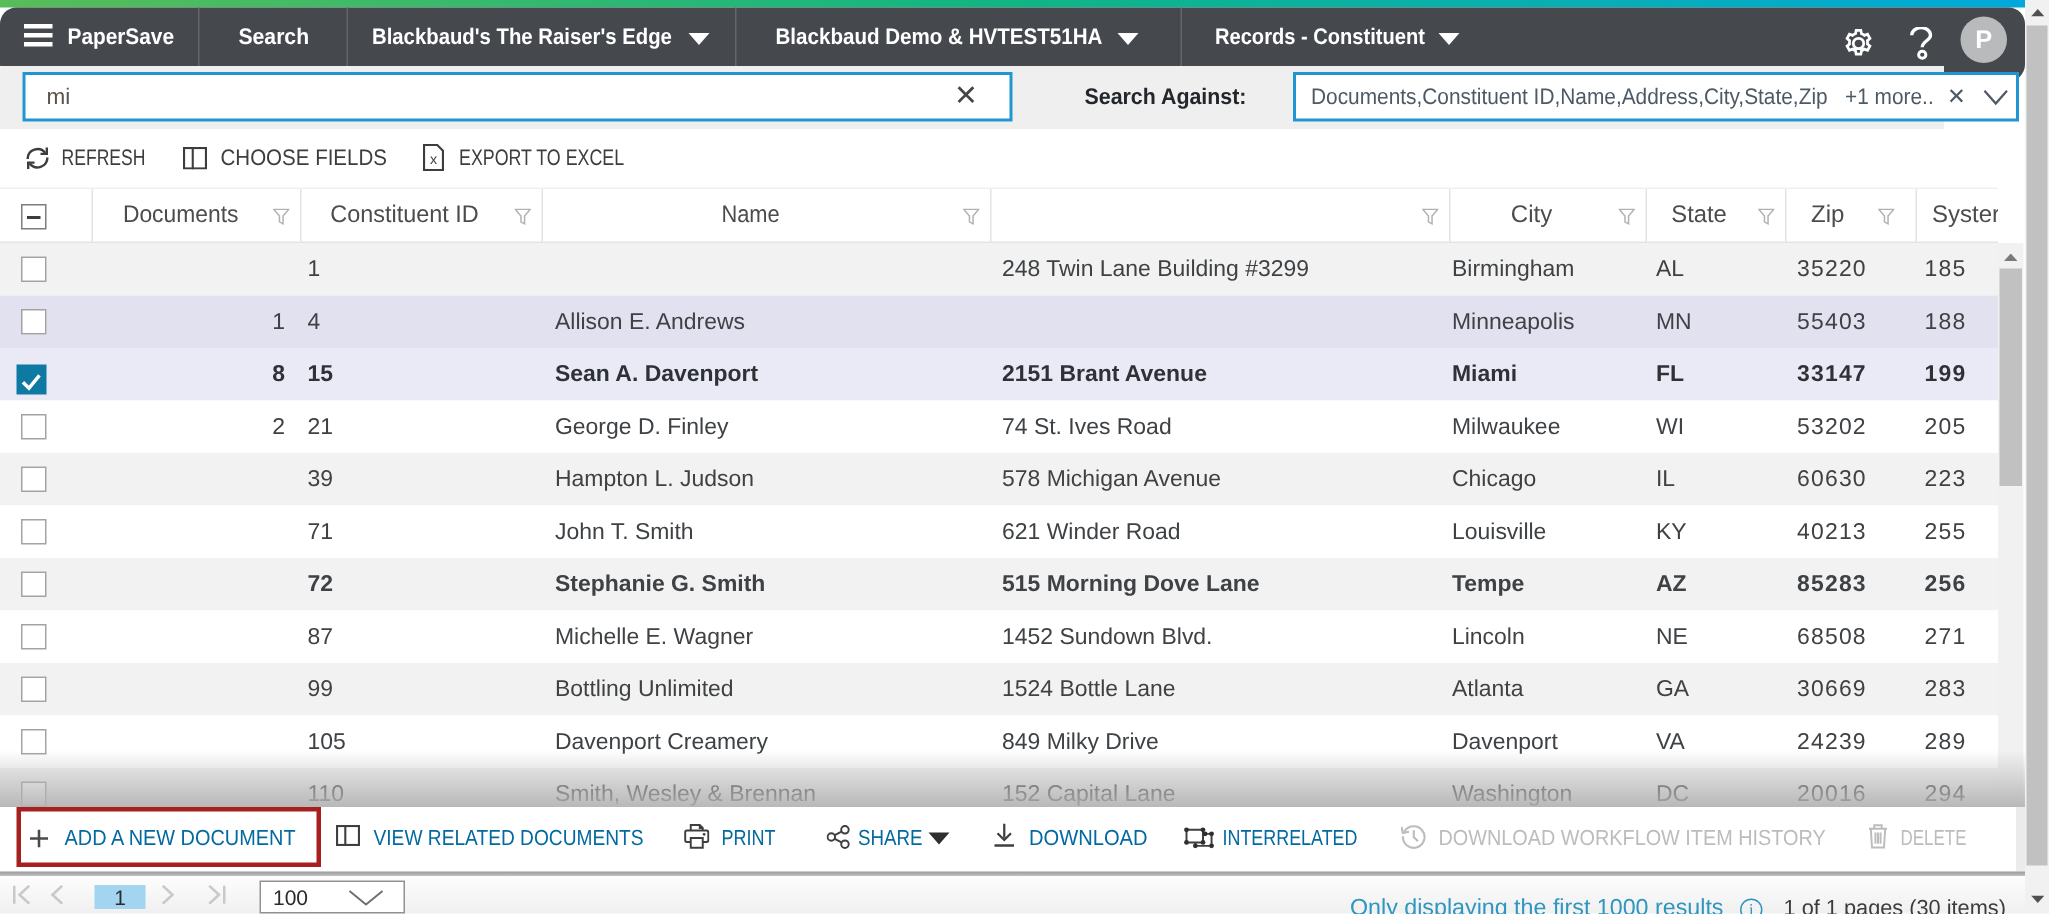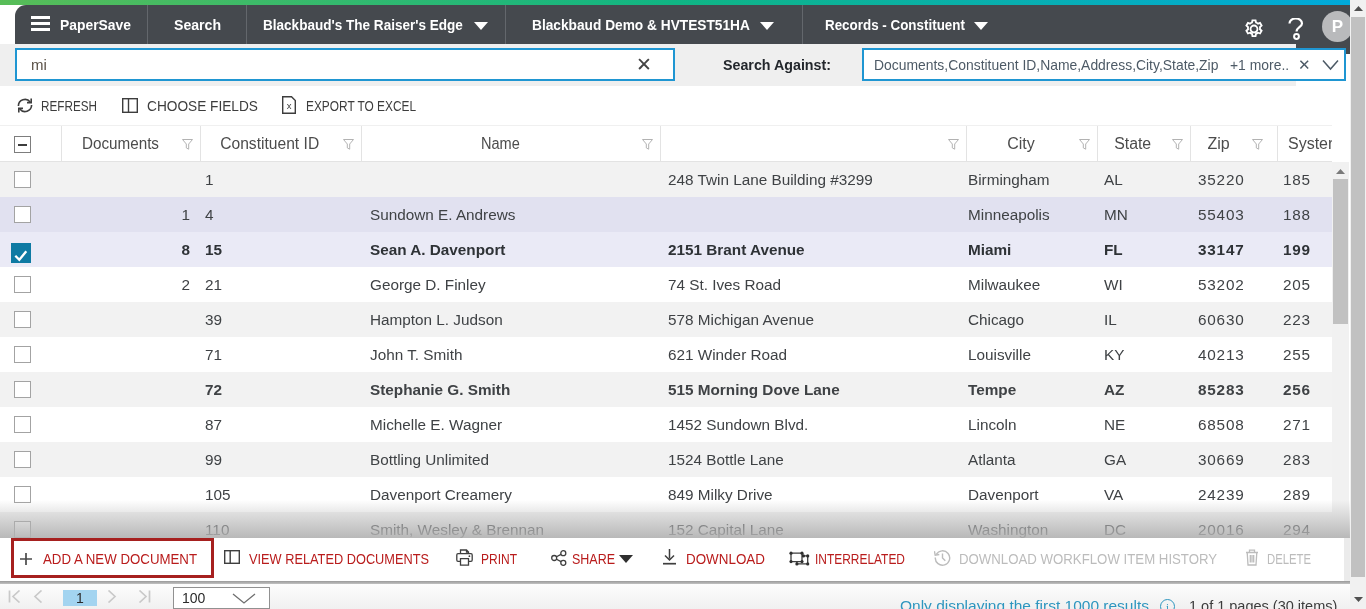--- a/index.html
+++ b/index.html
@@ -4,21 +4,21 @@
 <style>
   * { margin:0; padding:0; box-sizing:border-box; }
   html,body { width:1366px; height:609px; overflow:hidden; background:#fff;
     font-family:"Liberation Sans", sans-serif; }
   .abs { position:absolute; }
   .sx { display:inline-block; transform-origin:0 50%; white-space:pre; }
   
   #grad { left:0; top:0; width:1350px; height:5px;
     background:linear-gradient(to right,#58bd58,#10b584,#00a9db); }
   
-  #nav { left:15px; top:5px; width:1350px; height:49px; background:#45494e; color:#fff;border-radius:11px; }
+  #nav { left:0; top:5px; width:1350px; height:49px; background:#45494e; color:#fff;border-radius:11px; }
   .navdiv { position:absolute; top:0; width:1px; height:39px; background:#63676c; }
   .navtxt { position:absolute; top:0; height:39px; line-height:39px; font-size:15px;
     font-weight:bold; color:#fff; white-space:nowrap; }
   .caret { position:absolute; top:17px; width:0; height:0;
     border-left:7px solid transparent; border-right:7px solid transparent;
     border-top:8px solid #fff; }
   #burger div { position:absolute; left:16px; width:19px; height:3px; background:#fff; }
   
   #srow { left:0; top:44px; width:1296px; height:42px; background:#efefef; }
   .bluebox { position:absolute; top:4px; height:33px; background:#fff;
@@ -39,21 +39,21 @@
     font-size:15.3px; color:#3f4245; white-space:nowrap; }
   .row span { position:absolute; top:0; }
   .cb { position:absolute; left:14px; top:9px; width:17px; height:17px;
     background:#fff; border:1px solid #a3a3a3; }
   
   #fade { left:0; top:500px; width:1350px; height:38px;
     background:linear-gradient(to bottom, rgba(235,235,235,0) 0%, rgba(178,178,178,0.9) 100%); }
   
   #toolbar { left:0; top:538px; width:1344px; height:43px; background:#fff; }
   .tb { position:absolute; top:0; height:43px; line-height:43px; font-size:14.5px;
-    color:#b91c1c; white-space:nowrap; }
+    color:#0369a1; white-space:nowrap; }
   .tb .sx, .act .sx, .navtxt .sx { white-space:pre; }
   .dis { color:#bcbcbc; }
   #redbox { position:absolute; left:11px; top:0px; width:203px; height:40px;
     border:3px solid #a6201f; }
   
   #shline { left:0; top:581px; width:1350px; height:3px;
     background:linear-gradient(to bottom,#999,#c2c2c2); }
   #pgrow { left:0; top:584px; width:1350px; height:25px;
     background:linear-gradient(to bottom,#fdfdfd,#f0f0f0); }
   
@@ -174,21 +174,21 @@
       <span style="left:668px;">248 Twin Lane Building #3299</span>
       <span style="left:968px;">Birmingham</span>
       <span style="left:1104px;">AL</span>
       <span style="left:1198px;letter-spacing:0.8px;">35220</span>
       <span style="left:1283px;letter-spacing:0.8px;">185</span>
     </div>
     <div class="row" style="top:35px;background:#e1e1f0;">
       <div class="cb"></div>
       <span style="left:61px;width:129px;text-align:right;">1</span>
       <span style="left:205px;">4</span>
-      <span style="left:370px;">Sundown E. Andrews</span>
+      <span style="left:370px;">Allison E. Andrews</span>
       <span style="left:668px;margin-top:39px;">4859 Philpot Lane</span>
       <span style="left:968px;">Minneapolis</span>
       <span style="left:1104px;">MN</span>
       <span style="left:1198px;letter-spacing:0.8px;">55403</span>
       <span style="left:1283px;letter-spacing:0.8px;">188</span>
     </div>
     <div class="row" style="top:70px;background:#eaeaf6;font-weight:bold;color:#2e3236;">
       <div style="position:absolute;left:11px;top:11px;width:20px;height:20px;background:#0e7aa3;"><svg width="20" height="20" viewBox="0 0 20 20">
           <path d="M4.3 9.8 L8.3 13.8 L15.3 5.3" fill="none" stroke="#fff" stroke-width="2.3"></path>
         </svg></div>

